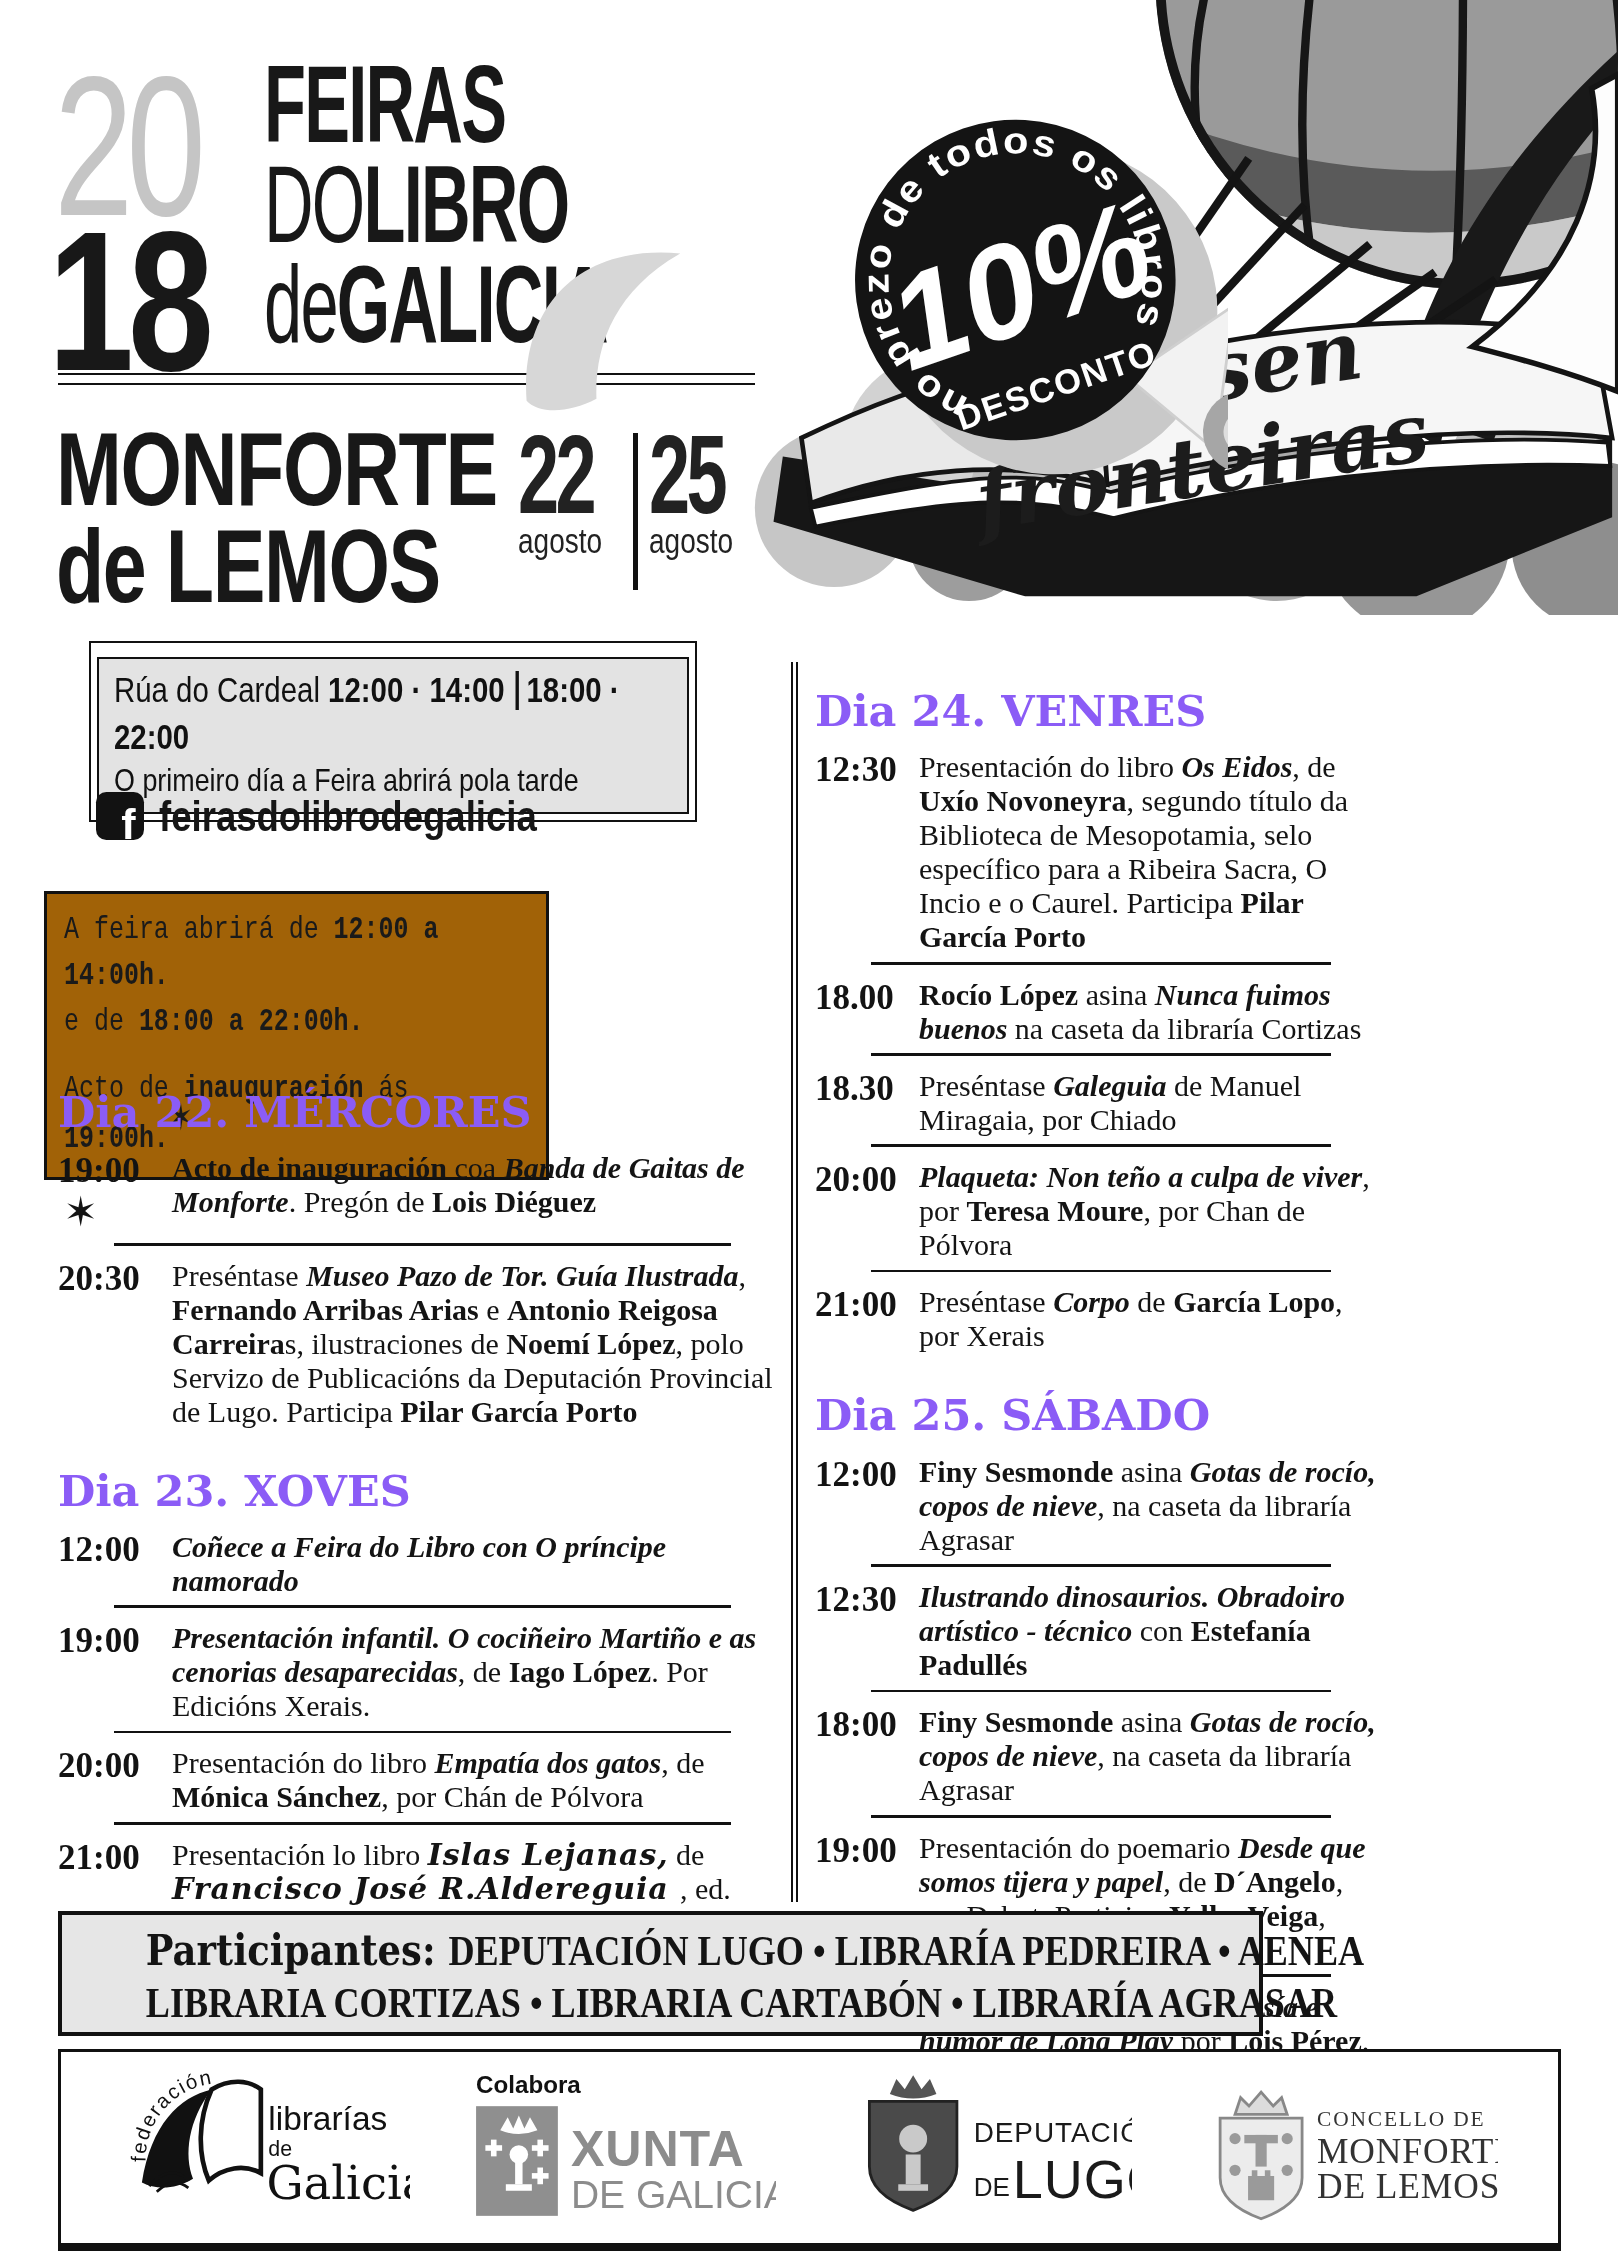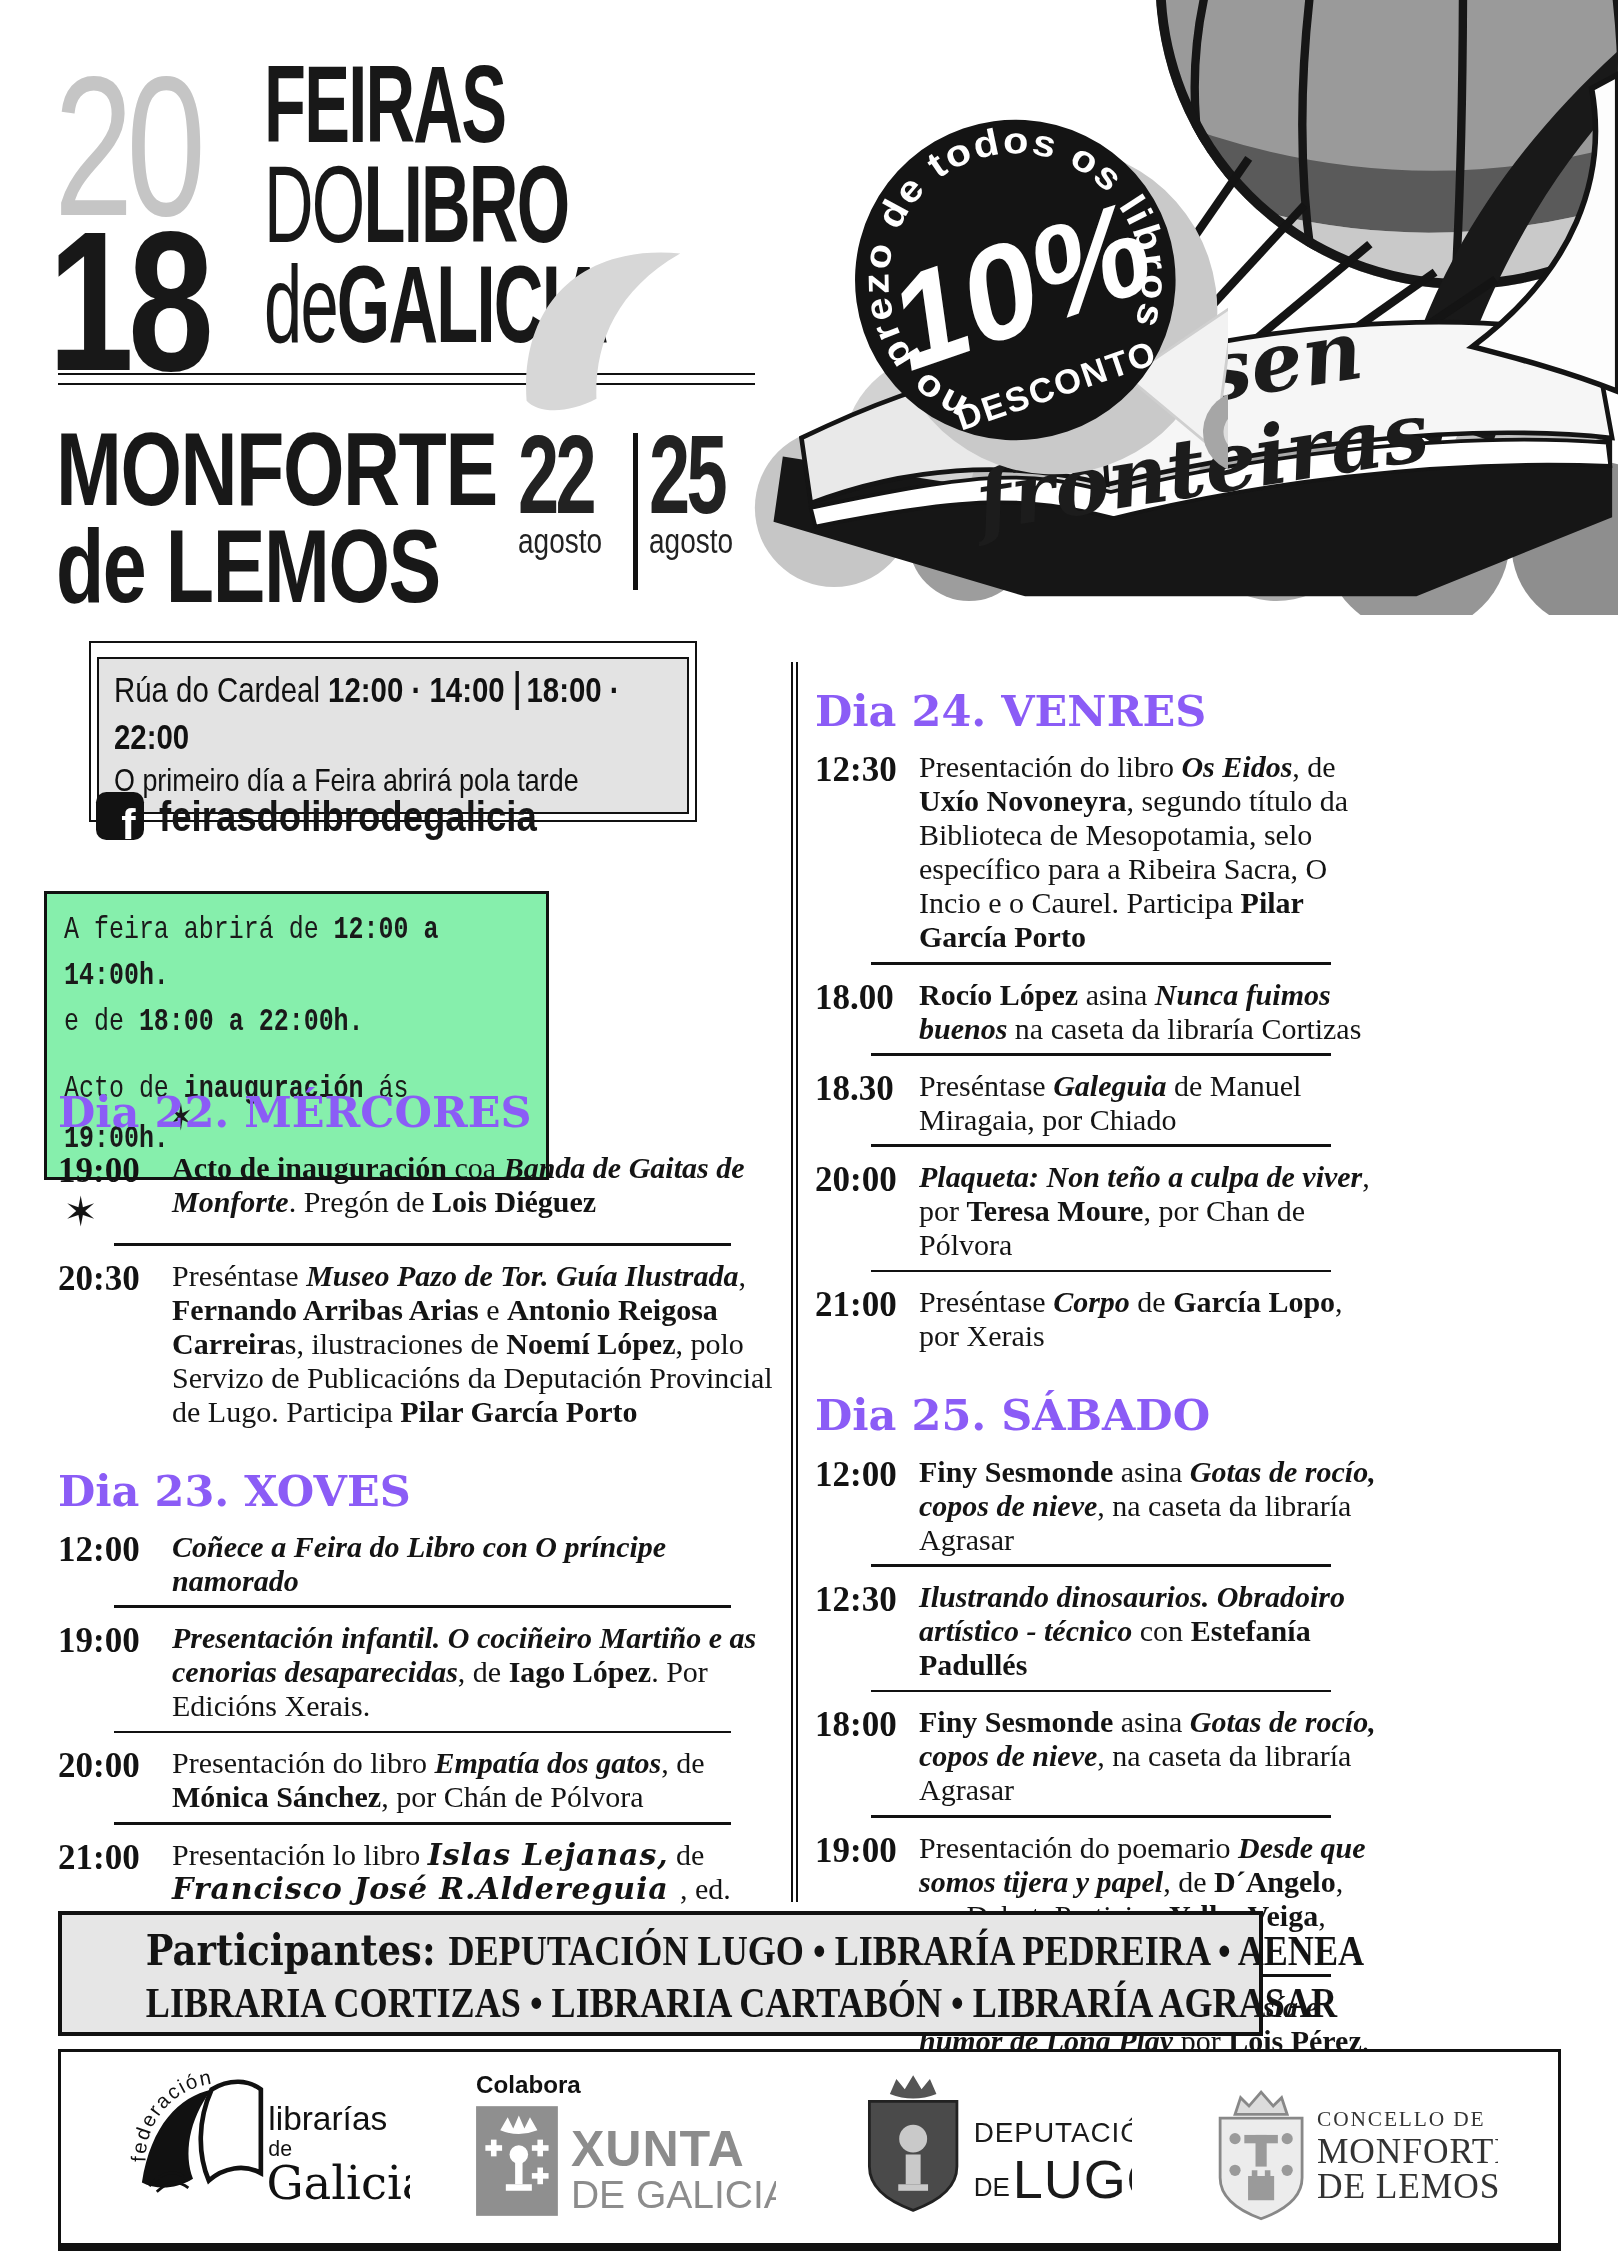--- a/index.html
+++ b/index.html
@@ -40,21 +40,21 @@
   
   .fb{left:96px;top:792px;display:flex;align-items:center;gap:15px;}
   .fb-icon{width:48px;height:48px;background:#121212;border-radius:10.3px;position:relative;flex:none;}
   .fb-icon span{position:absolute;right:8.4px;bottom:-5.6px;color:#fff;
                 font:700 43px/1 "Liberation Sans",sans-serif;}
   .fb-label{font:700 43px/1 "Liberation Sans",sans-serif;transform:scaleX(.85);transform-origin:0 0;
             white-space:nowrap;color:#161616;}
 
   
   .hours{left:44px;top:891px;width:505px;border:3.7px solid #111;box-sizing:border-box;
-         padding:13px 0 15px 17px;overflow:visible;background:#86efac;}
+         padding:13px 0 15px 17px;overflow:visible;background:#a16207;}
   .tw{width:621px;transform:scaleX(.78);transform-origin:0 0;
       font-family:"Liberation Mono",monospace;font-size:32px;line-height:46px;color:#1a1a1a;}
   .tw-gap{margin-top:20.5px;}
   .r-star{position:relative;top:-17px;font-size:37px;font-family:"DejaVu Sans",sans-serif;}
 
   
   .divider{left:791px;top:662px;height:1240px;width:6.5px;box-sizing:border-box;
            border-left:2.8px solid #111;border-right:2.8px solid #111;}
   #col-left{left:58px;top:1089px;width:733px;}
   #col-right{left:815px;top:688px;width:576px;}

